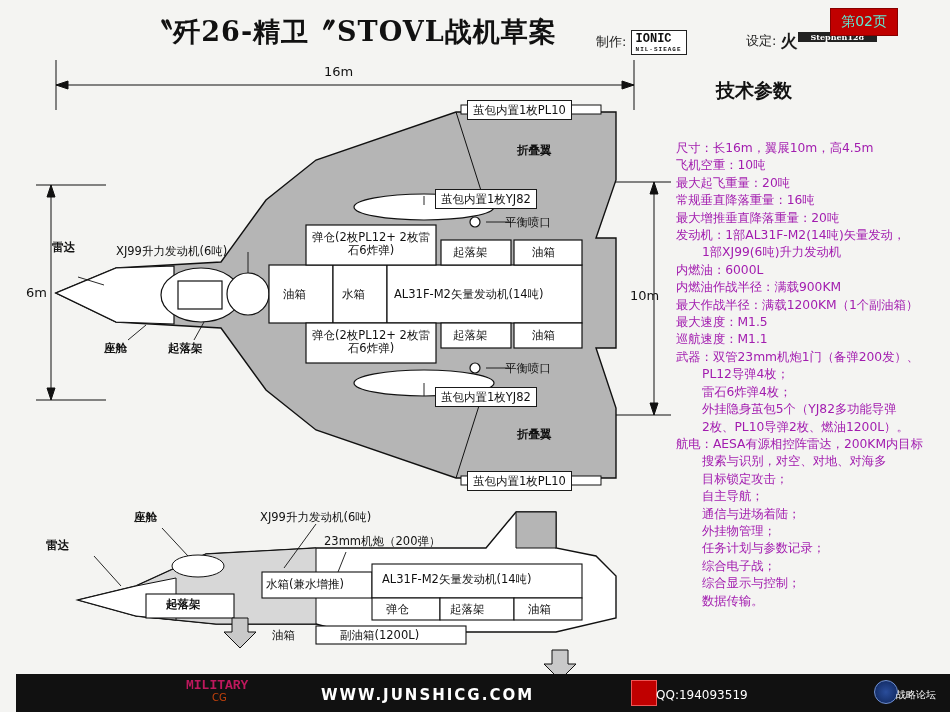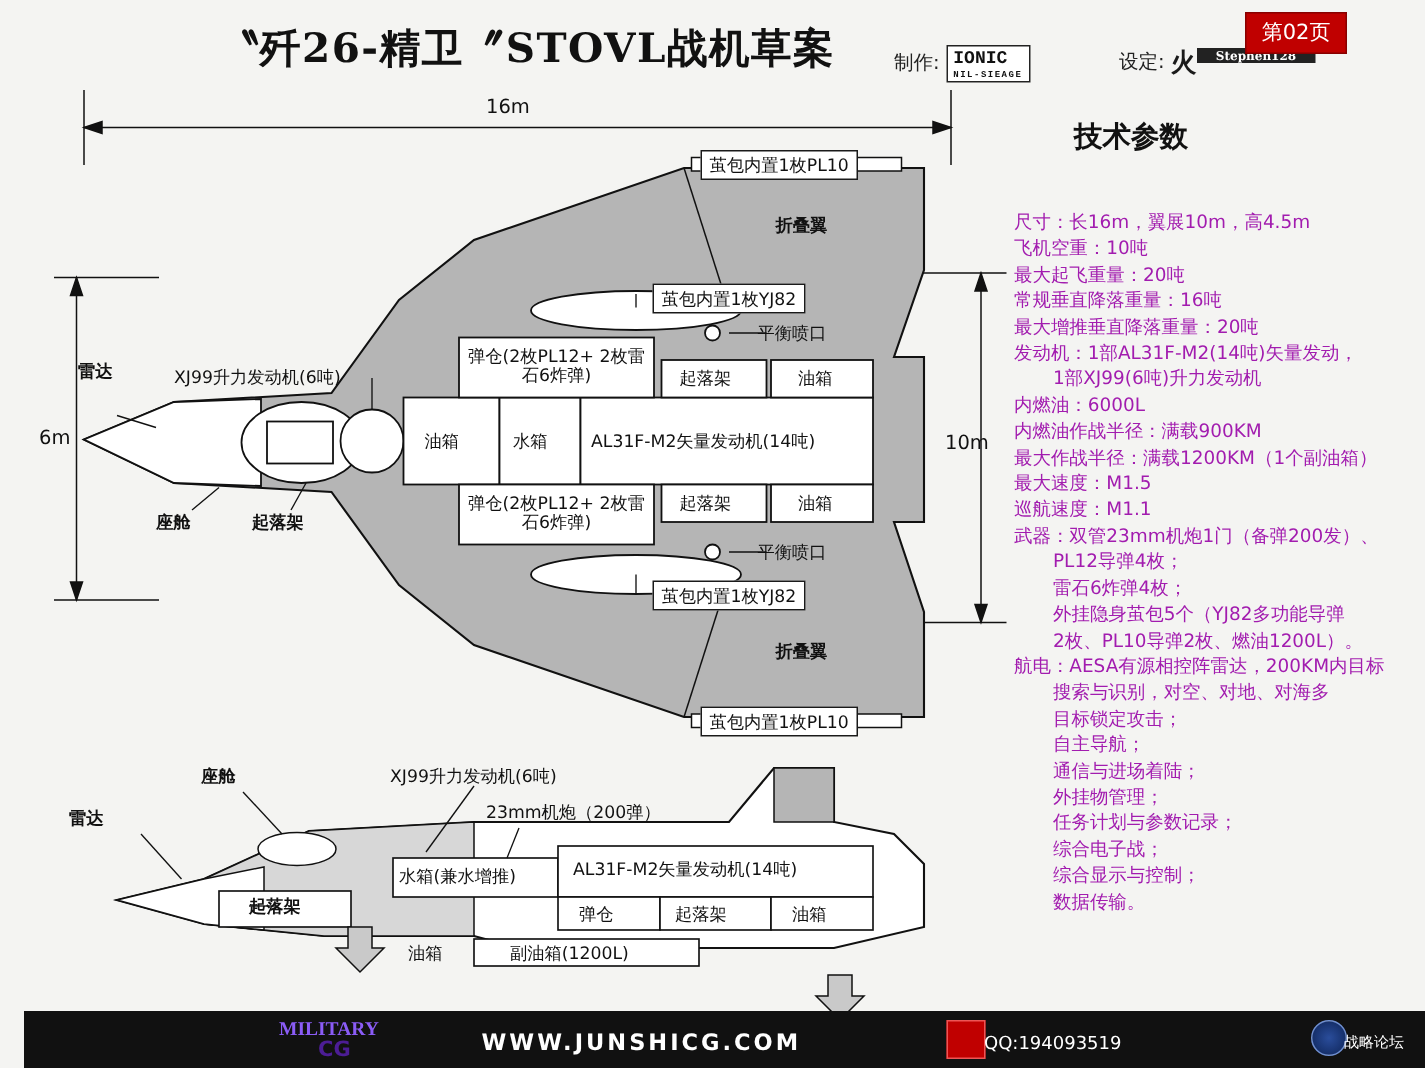--- a/index.html
+++ b/index.html
@@ -26,21 +26,21 @@
     font-family:Liberation Mono, monospace;
     vertical-align:middle;
   }
   .logo-sub{font-size:6px;letter-spacing:1px;display:block;text-align:center;}
   .sign{
     display:inline-block;vertical-align:middle;color:#1a1a1a;
     font-family:"DejaVu Serif","Liberation Serif",serif;font-size:17px;font-weight:bold;
   }
   .sign small{font-size:8px;background:#222;color:#fff;padding:0 13px;vertical-align:super;}
   .pagebadge{
-    right:8px;top:8px;background:#c00000;color:#ffffff;font-size:14px;
+    right:8px;top:8px;background:#c00000;color:#5eead4;font-size:14px;
     padding:4px 10px;border:1px solid #800;white-space:nowrap;
   }
   
   .spec-title{left:700px;top:78px;font-size:19px;font-weight:bold;color:#111;white-space:nowrap;}
   .spec{left:660px;top:140px;width:285px;font-size:12.3px;line-height:17.4px;color:#a21caf;}
   .spec .row{white-space:nowrap;}
   .spec .ind1{padding-left:26px;}
   
   .lab{
     font-size:11.5px;color:#111;white-space:nowrap;line-height:13px;
@@ -50,23 +50,23 @@
     font-size:11.5px;color:#111;white-space:nowrap;text-align:center;line-height:14px;
   }
   .plain{font-size:11.5px;color:#111;white-space:nowrap;}
   .bold{font-weight:bold;}
   .dim{font-size:13px;color:#111;}
   
   .footer{left:0;top:674px;width:950px;height:38px;background:#111;}
   .fsite{left:280px;top:686px;color:#fff;font-size:15px;letter-spacing:2px;font-weight:bold;white-space:nowrap;margin-left:25px;}
   .fqq{left:640px;top:688px;color:#fff;font-size:12px;white-space:nowrap;}
   .fbbs{left:880px;top:688px;color:#fff;font-size:10px;white-space:nowrap;}
-  .fmil{left:170px;top:678px;color:#8b5cf6;font-size:13px;font-weight:bold;white-space:nowrap;
-        font-family:Liberation Serif, serif;}
-  .fcg{left:196px;top:692px;color:#4c1d95;font-size:14px;font-weight:bold;white-space:nowrap;}
+  .fmil{left:170px;top:678px;color:#be185d;font-size:13px;font-weight:bold;white-space:nowrap;
+        font-family:Liberation Mono, monospace;}
+  .fcg{left:196px;top:692px;color:#c2410c;font-size:10px;font-weight:normal;white-space:nowrap;}
   .fredlogo{left:615px;top:680px;width:24px;height:24px;background:#c00000;border:1px solid #e55;}
   .fsealimg{left:858px;top:680px;width:22px;height:22px;border-radius:50%;
         background:radial-gradient(circle,#2a4d9b 0%, #16306b 70%, #0c1e46 100%);border:1px solid #6f8fd0;}
   svg{display:block;}
 </style>
 </head>
 <body>
 
 <div id="stage">
 

